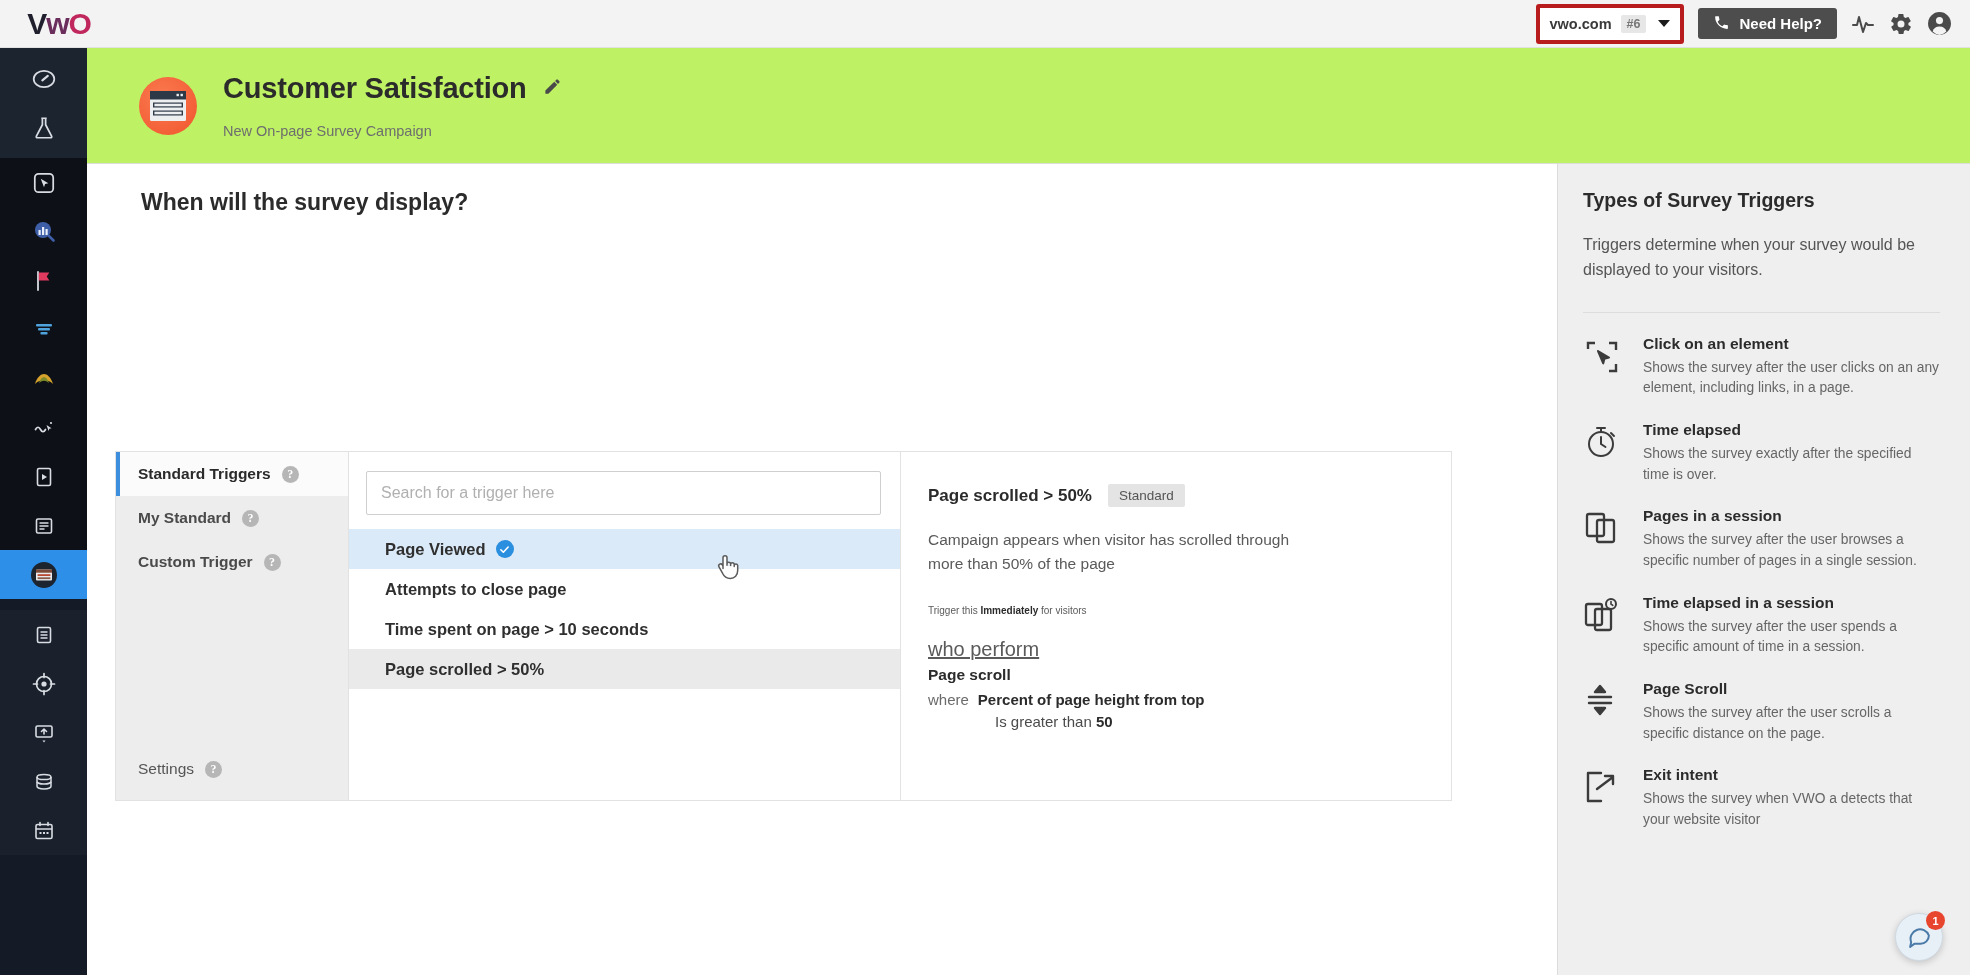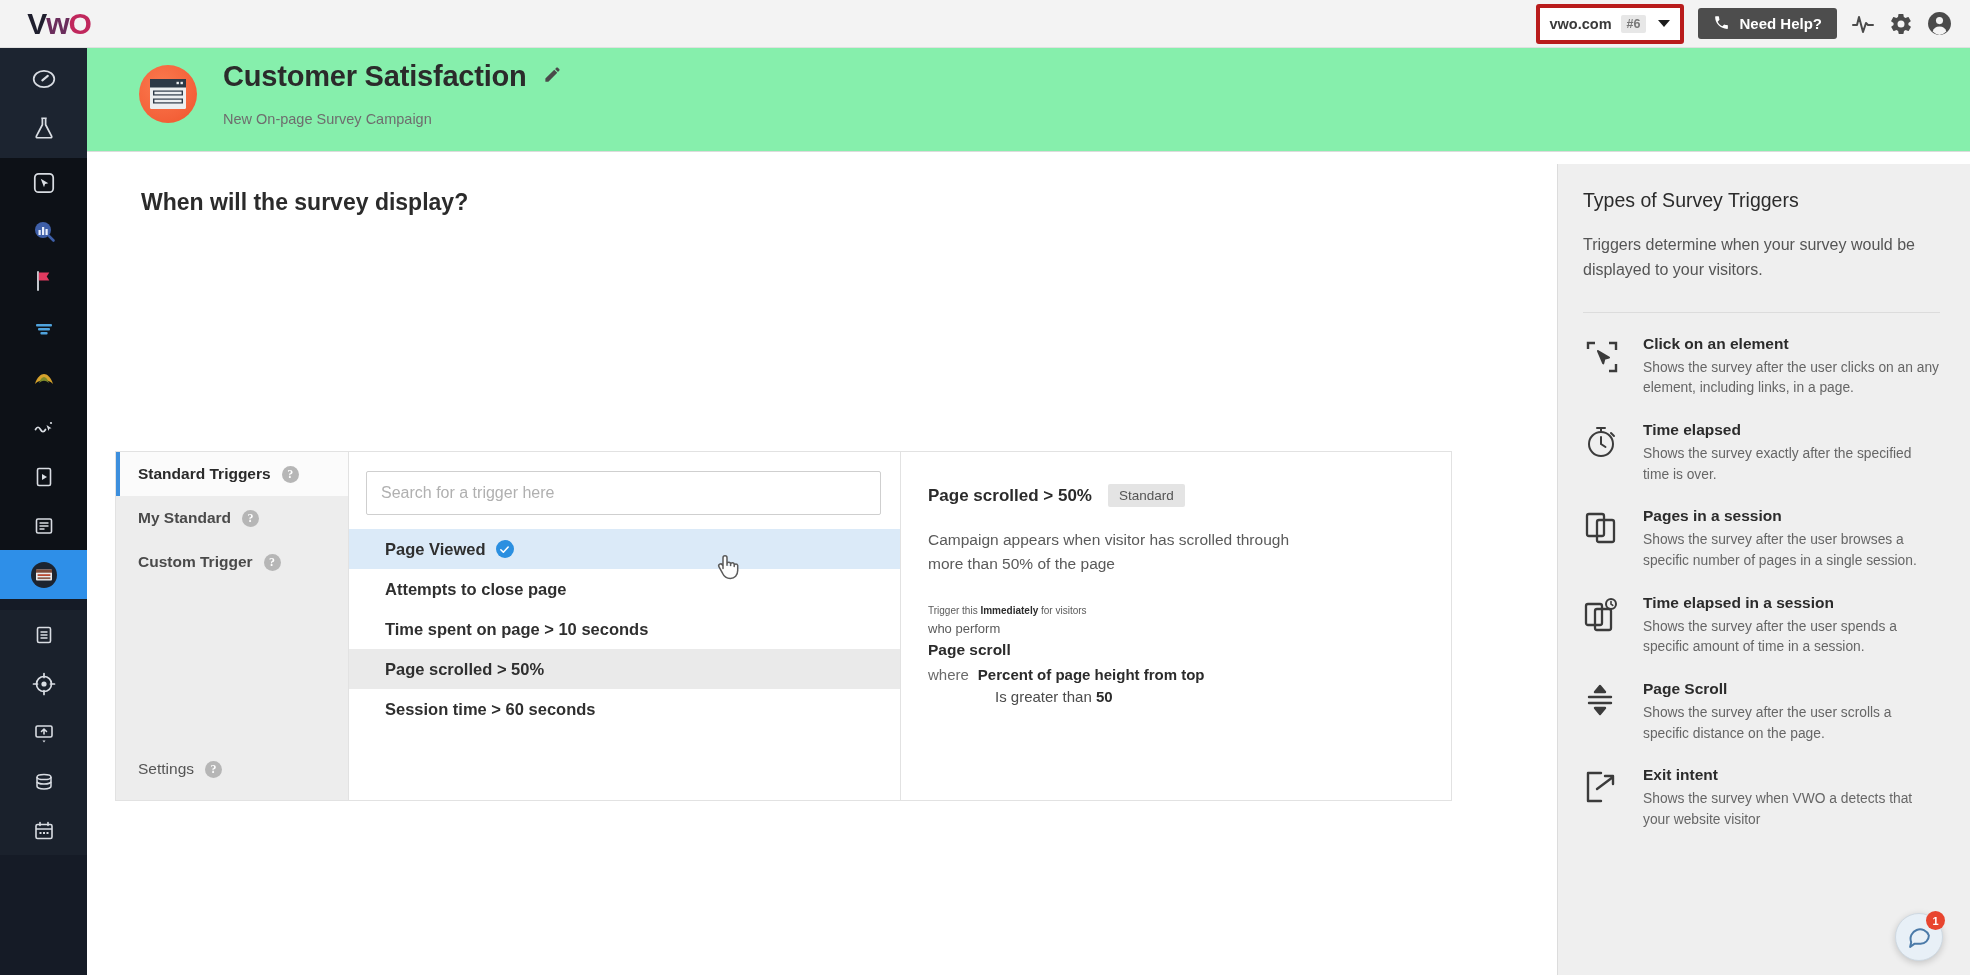--- a/index.html
+++ b/index.html
@@ -59,22 +59,22 @@
     cursor:pointer; position:relative;
   }
   .nav-item.active { background:#2e8fe8; }
   .nav-item svg { display:block; }
   .nav-sep { height:11px; }
   .nav-group-mid { background:#0d1117; }
   .nav-group-bot { background:#1a212c; }
 
   
   .titlebar {
-    position:absolute; left:87px; top:36px; width:1883px; height:116px;
-    background:#86efac; border-bottom:1px solid #dcdcdc;
+    position:absolute; left:87px; top:48px; width:1883px; height:116px;
+    background:#bef264; border-bottom:1px solid #dcdcdc;
     display:flex; align-items:center; padding-left:52px;
   }
   .camp-icon {
     width:58px; height:58px; border-radius:50%;
     background: radial-gradient(circle at 40% 35%, #fb7a4e 0%, #f4623a 65%, #ee5627 100%);
     display:flex; align-items:center; justify-content:center; flex:none;
   }
   .camp-title-wrap { margin-left:26px; }
   .camp-title-row { display:flex; align-items:center; gap:16px; }
   .camp-title { font-size:29px; font-weight:700; color:#2b2b2b; letter-spacing:-0.2px; }
@@ -155,38 +155,38 @@
   .detail-title { font-size:17px; font-weight:700; color:#2b2b2b; }
   .std-badge {
     background:#e4e4e4; color:#555; font-size:13.5px; font-weight:400;
     padding:4px 11px; border-radius:2px;
   }
   .detail-desc {
     margin-top:21px; font-size:15.5px; color:#5a5a5a; line-height:1.55; max-width:390px;
   }
   .detail-trigger { margin-top:27px; font-size:10px; color:#5a5a5a; line-height:1.62; }
   .detail-trigger b { color:#2b2b2b; font-weight:700; }
-  .detail-perform { margin-top:2px; font-size:13px; color:#5a5a5a; }
+  .detail-perform { margin-top:19px; font-size:20px; color:#5a5a5a;text-decoration:underline; }
   .detail-scroll { margin-top:5px; font-size:15.5px; font-weight:700; color:#2b2b2b; }
   .where-row { margin-top:7px; display:flex; gap:9px; align-items:baseline; }
   .where-kw { font-size:15px; color:#6a6a6a; }
   .where-val { font-size:15px; font-weight:700; color:#2b2b2b; }
   .where-sub { margin-top:5px; margin-left:67px; font-size:15px; color:#4b4b4b; }
   .where-sub b { font-weight:700; color:#2b2b2b; }
 
   
   .cursor-hand { position:absolute; left:628px; top:388px; z-index:50; pointer-events:none; }
 
   
   .helppanel {
     position:absolute; right:0; top:164px; width:413px; height:811px;
     background:#efefef; border-left:1px solid #dcdcdc; padding:25px 30px 0 25px;
     overflow:hidden;
   }
-  .help-title { font-size:19.5px; font-weight:400; color:#2b2b2b; }
+  .help-title { font-size:19.5px; font-weight:700; color:#2b2b2b; }
   .help-intro { margin-top:21px; font-size:16px; color:#555; line-height:1.55; }
   .help-divider { height:1px; background:#dcdcdc; margin:29px 0 0 0; }
   .help-item { display:flex; gap:20px; margin-top:22px; }
   .help-ico { width:40px; flex:none; padding-top:3px; }
   .help-item-title { font-size:15.5px; font-weight:700; color:#2b2b2b; }
   .help-item-desc { margin-top:5px; font-size:13.8px; color:#666; line-height:1.5; }
 
   
   .chat-btn {
     position:absolute; right:27px; bottom:14px; width:48px; height:48px;
@@ -465,23 +465,20 @@
         </div>
         <div class="trig-row">
           <span class="trig-label">Attempts to close page</span>
         </div>
         <div class="trig-row">
           <span class="trig-label">Time spent on page &gt; 10 seconds</span>
         </div>
         <div class="trig-row hovered">
           <span class="trig-label">Page scrolled &gt; 50%</span>
         </div>
-        <div class="trig-row">
-          <span class="trig-label">Session time &gt; 60 seconds</span>
-        </div>
       </div>
 
       <div class="detail-col">
         <div class="detail-head">
           <span class="detail-title">Page scrolled &gt; 50%</span>
           <span class="std-badge">Standard</span>
         </div>
         <div class="detail-desc">Campaign appears when visitor has scrolled through more than 50% of the page</div>
         <div class="detail-trigger">
           <span>Trigger this </span><b>Immediately</b><span> for visitors</span>

